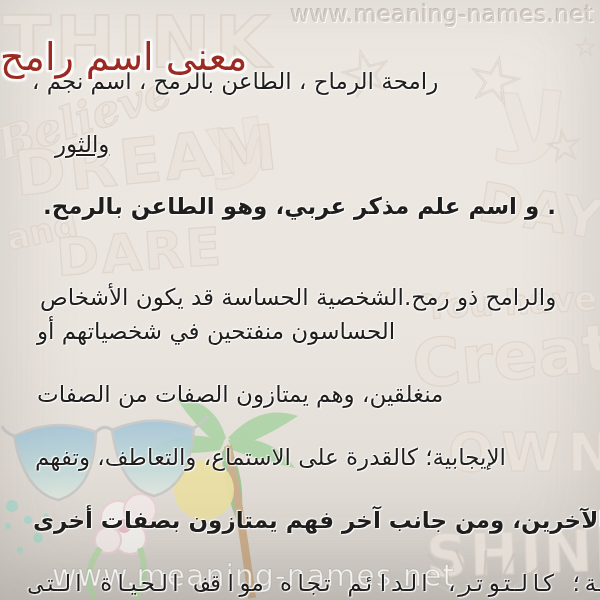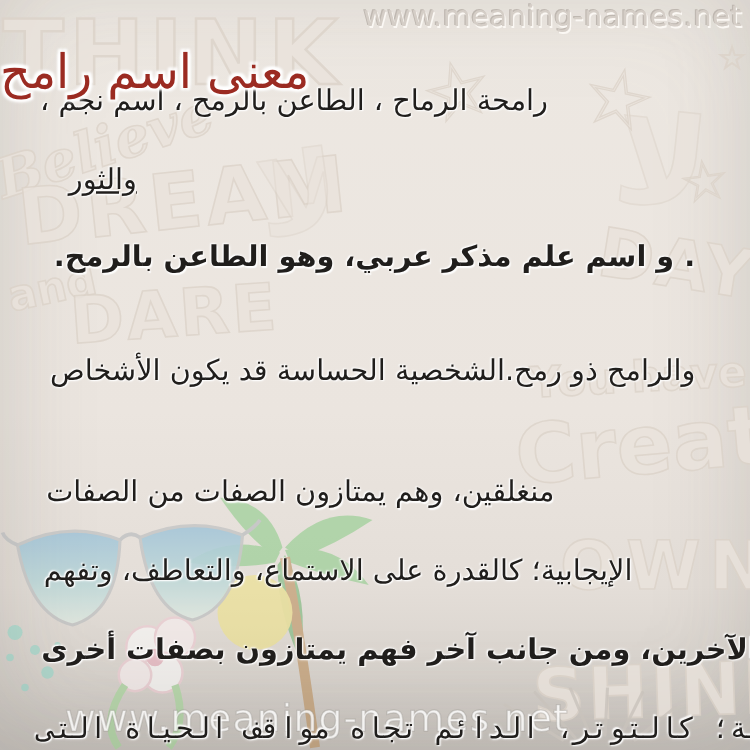--- a/index.html
+++ b/index.html
@@ -137,18 +137,19 @@
 
   <div class="wm-top">www.meaning-names.net</div>
   <div class="wm-bottom">www.meaning-names.net</div>
 
   <h1 class="title">معنى اسم رامح</h1>
 
   <div class="line" style="left:32px;top:68px;">رامحة  الرماح ، الطاعن بالرمح ، اسم نجم ،</div>
   <div class="line" style="left:55px;top:131px;text-decoration:underline;">والثور</div>
   <div class="line" style="left:43px;top:193px;font-weight:bold;">. و اسم علم مذكر عربي، وهو الطاعن بالرمح.</div>
   <div class="line" style="left:40px;top:264px;margin-top:20px;">والرامح ذو رمح.الشخصية الحساسة قد يكون الأشخاص</div>
+  <div class="line" style="left:37px;top:318px;">الحساسون منفتحين في شخصياتهم أو</div>
   <div class="line" style="left:37px;top:381px;">منغلقين، وهم يمتازون الصفات من الصفات</div>
   <div class="line" style="left:35px;top:444px;">الإيجابية؛ كالقدرة على الاستماع، والتعاطف، وتفهم</div>
   <div class="line" style="left:33px;top:507px;font-weight:bold;">الآخرين، ومن جانب آخر فهم يمتازون بصفات أخرى</div>
   <div class="line" style="left:30px;top:570px;font-family:Liberation Mono, monospace;">سلبية؛ كالتوتر، الدائم تجاه مواقف الحياة التى</div>
 
 </div>
 
 </body></html>

